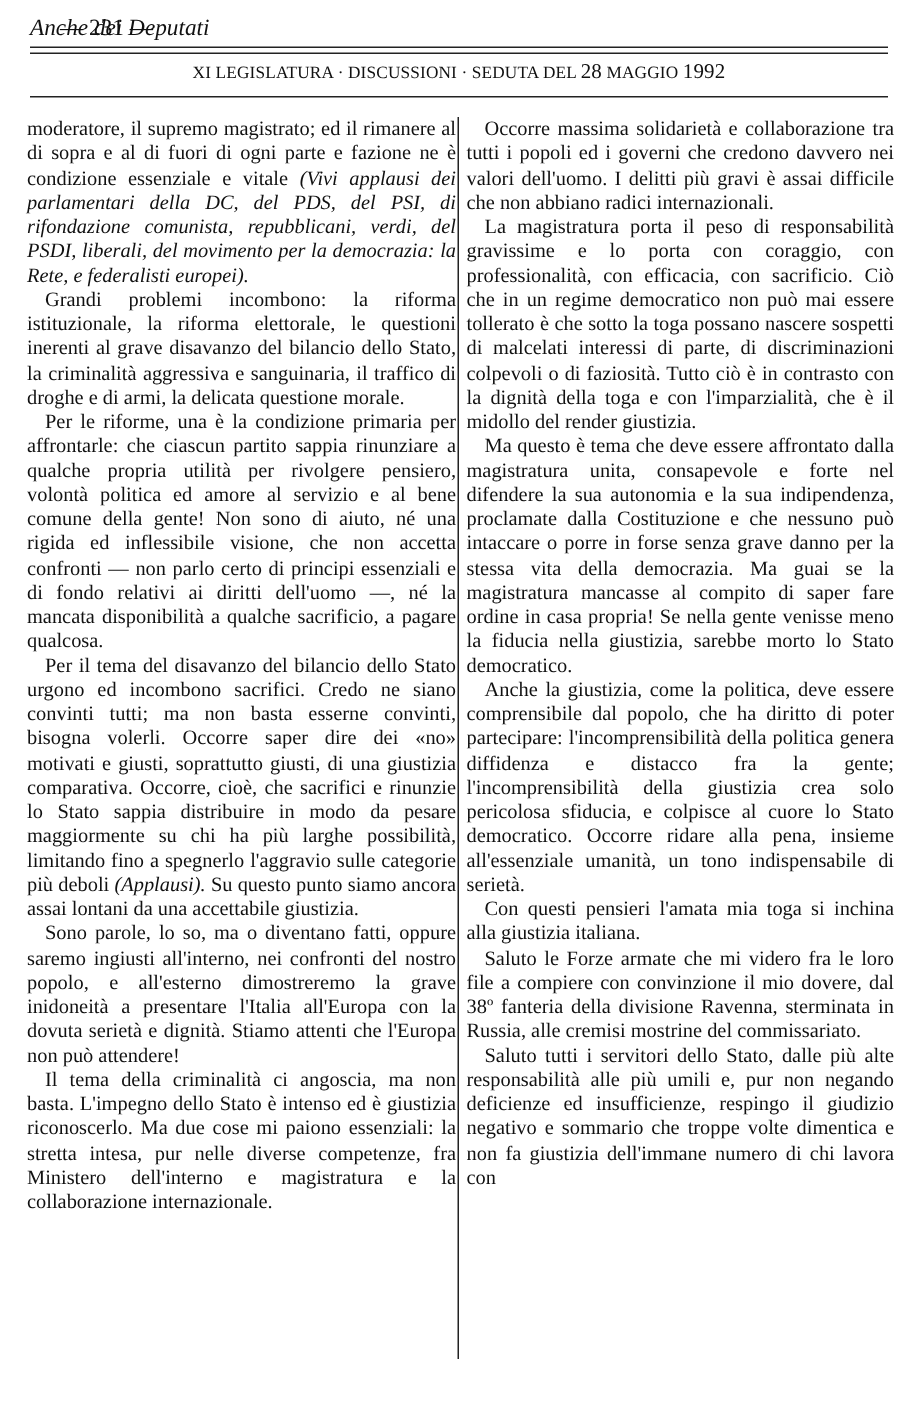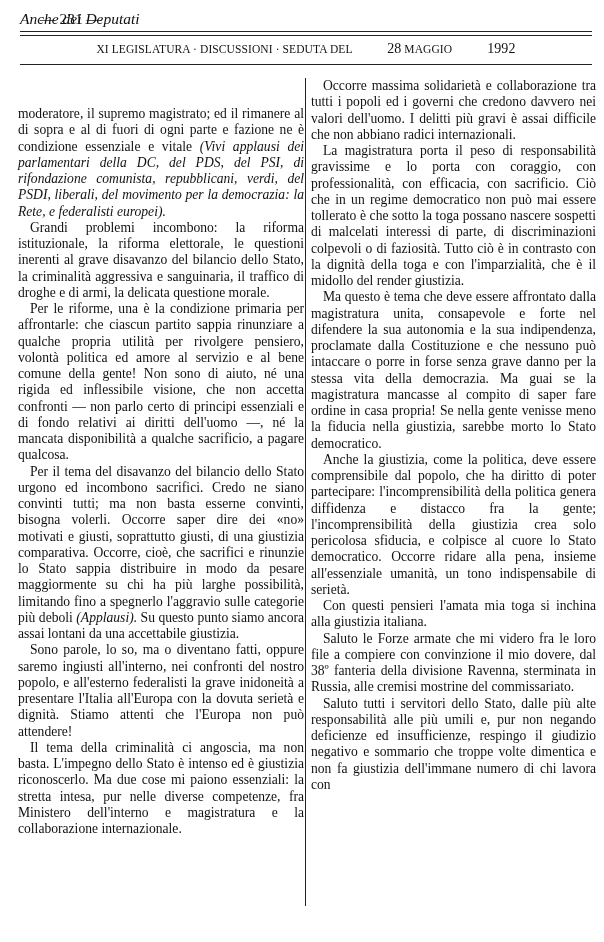--- a/index.html
+++ b/index.html
@@ -15,38 +15,38 @@
   .header .center { position: absolute; left: 0; width: 100%; top: 4px; text-align: left; font-style: normal; padding-left: 20px; box-sizing: border-box;}
   .header .right { position: absolute; right: 0; top: 4px; }
   .rule-double {
     position: absolute; left: 20px; width: 572px; top: 31px; height: 3px;
     border-top: 1px solid #222; border-bottom: 1px solid #222;
   }
   .subheader {
     position: absolute; left: 20px; width: 572px; top: 41px; text-align: center;
     font-size: 11.5px; letter-spacing: 0.1px;
   }
-  .subheader .big { font-size: 14px; margin-left: 32px; }
+  .subheader .big { font-size: 14px; }
   .rule-single {
     position: absolute; left: 20px; width: 572px; top: 64px; height: 0;
     border-top: 1px solid #222;
   }
   .column {
     position: absolute; top: 78px; width: 285px;
     font-size: 13.6px; line-height: 16.25px; text-align: justify;
     hyphens: manual;
   }
   .col-left { left: 18px; width: 286px; }
   .col-right { left: 311px; width: 285px; }
   .divider {
     position: absolute; left: 305px; top: 78px; width: 0; height: 828px;
     border-left: 1px solid #222;
   }
   .para { margin: 0; text-indent: 12px; }
-  .para.first { text-indent: 0; margin-top: 28px; }
+  .para.first { text-indent: 0; }
   .it { font-style: italic; }
 </style>
 </head>
 <body>
 
 <div class="header">
   <span class="left">Anche dei Deputati</span>
   <span class="center">— 231 —</span>
 </div>
 <div class="rule-double"></div>
@@ -54,21 +54,21 @@
 <div class="subheader">
   <span>XI LEGISLATURA · DISCUSSIONI · SEDUTA DEL </span><span class="big">28</span><span> MAGGIO </span><span class="big">1992</span>
 </div>
 <div class="rule-single"></div>
 
 <div class="column col-left">
   <p class="para first"><span>moderatore, il supremo magistrato; ed il rimanere al di sopra e al di fuori di ogni parte e fazione ne è condizione essenziale e vitale </span><span class="it">(Vivi applausi dei parlamentari della DC, del PDS, del PSI, di rifondazione comunista, repubblicani, verdi, del PSDI, liberali, del movimento per la democrazia: la Rete, e federalisti europei).</span></p>
   <p class="para">Grandi problemi incombono: la riforma istituzionale, la riforma elettorale, le questioni inerenti al grave disavanzo del bilancio dello Stato, la criminalità aggressiva e sanguinaria, il traffico di droghe e di armi, la delicata questione morale.</p>
   <p class="para">Per le riforme, una è la condizione primaria per affrontarle: che ciascun partito sappia rinunziare a qualche propria utilità per rivolgere pensiero, volontà politica ed amore al servizio e al bene comune della gente! Non sono di aiuto, né una rigida ed inflessibile visione, che non accetta confronti — non parlo certo di principi essenziali e di fondo relativi ai diritti dell'uomo —, né la mancata disponibilità a qualche sacrificio, a pagare qualcosa.</p>
   <p class="para"><span>Per il tema del disavanzo del bilancio dello Stato urgono ed incombono sacrifici. Credo ne siano convinti tutti; ma non basta esserne convinti, bisogna volerli. Occorre saper dire dei «no» motivati e giusti, soprattutto giusti, di una giustizia comparativa. Occorre, cioè, che sacrifici e rinunzie lo Stato sappia distribuire in modo da pesare maggiormente su chi ha più larghe possibilità, limitando fino a spegnerlo l'aggravio sulle categorie più deboli </span><span class="it">(Applausi).</span><span> Su questo punto siamo ancora assai lontani da una accettabile giustizia.</span></p>
-  <p class="para">Sono parole, lo so, ma o diventano fatti, oppure saremo ingiusti all'interno, nei confronti del nostro popolo, e all'esterno federalisti la grave inidoneità a presentare l'Italia all'Europa con la dovuta serietà e dignità. Stiamo attenti che l'Europa non può attendere!</p>
+  <p class="para">Sono parole, lo so, ma o diventano fatti, oppure saremo ingiusti all'interno, nei confronti del nostro popolo, e all'esterno dimostreremo la grave inidoneità a presentare l'Italia all'Europa con la dovuta serietà e dignità. Stiamo attenti che l'Europa non può attendere!</p>
   <p class="para">Il tema della criminalità ci angoscia, ma non basta. L'impegno dello Stato è intenso ed è giustizia riconoscerlo. Ma due cose mi paiono essenziali: la stretta intesa, pur nelle diverse competenze, fra Ministero dell'interno e magistratura e la collaborazione internazionale.</p>
 </div>
 
 <div class="divider"></div>
 
 <div class="column col-right">
   <p class="para">Occorre massima solidarietà e collaborazione tra tutti i popoli ed i governi che credono davvero nei valori dell'uomo. I delitti più gravi è assai difficile che non abbiano radici internazionali.</p>
   <p class="para">La magistratura porta il peso di responsabilità gravissime e lo porta con coraggio, con professionalità, con efficacia, con sacrificio. Ciò che in un regime democratico non può mai essere tollerato è che sotto la toga possano nascere sospetti di malcelati interessi di parte, di discriminazioni colpevoli o di faziosità. Tutto ciò è in contrasto con la dignità della toga e con l'imparzialità, che è il midollo del render giustizia.</p>
   <p class="para">Ma questo è tema che deve essere affrontato dalla magistratura unita, consapevole e forte nel difendere la sua autonomia e la sua indipendenza, proclamate dalla Costituzione e che nessuno può intaccare o porre in forse senza grave danno per la stessa vita della democrazia. Ma guai se la magistratura mancasse al compito di saper fare ordine in casa propria! Se nella gente venisse meno la fiducia nella giustizia, sarebbe morto lo Stato democratico.</p>
   <p class="para">Anche la giustizia, come la politica, deve essere comprensibile dal popolo, che ha diritto di poter partecipare: l'incomprensibilità della politica genera diffidenza e distacco fra la gente; l'incomprensibilità della giustizia crea solo pericolosa sfiducia, e colpisce al cuore lo Stato democratico. Occorre ridare alla pena, insieme all'essenziale umanità, un tono indispensabile di serietà.</p>

